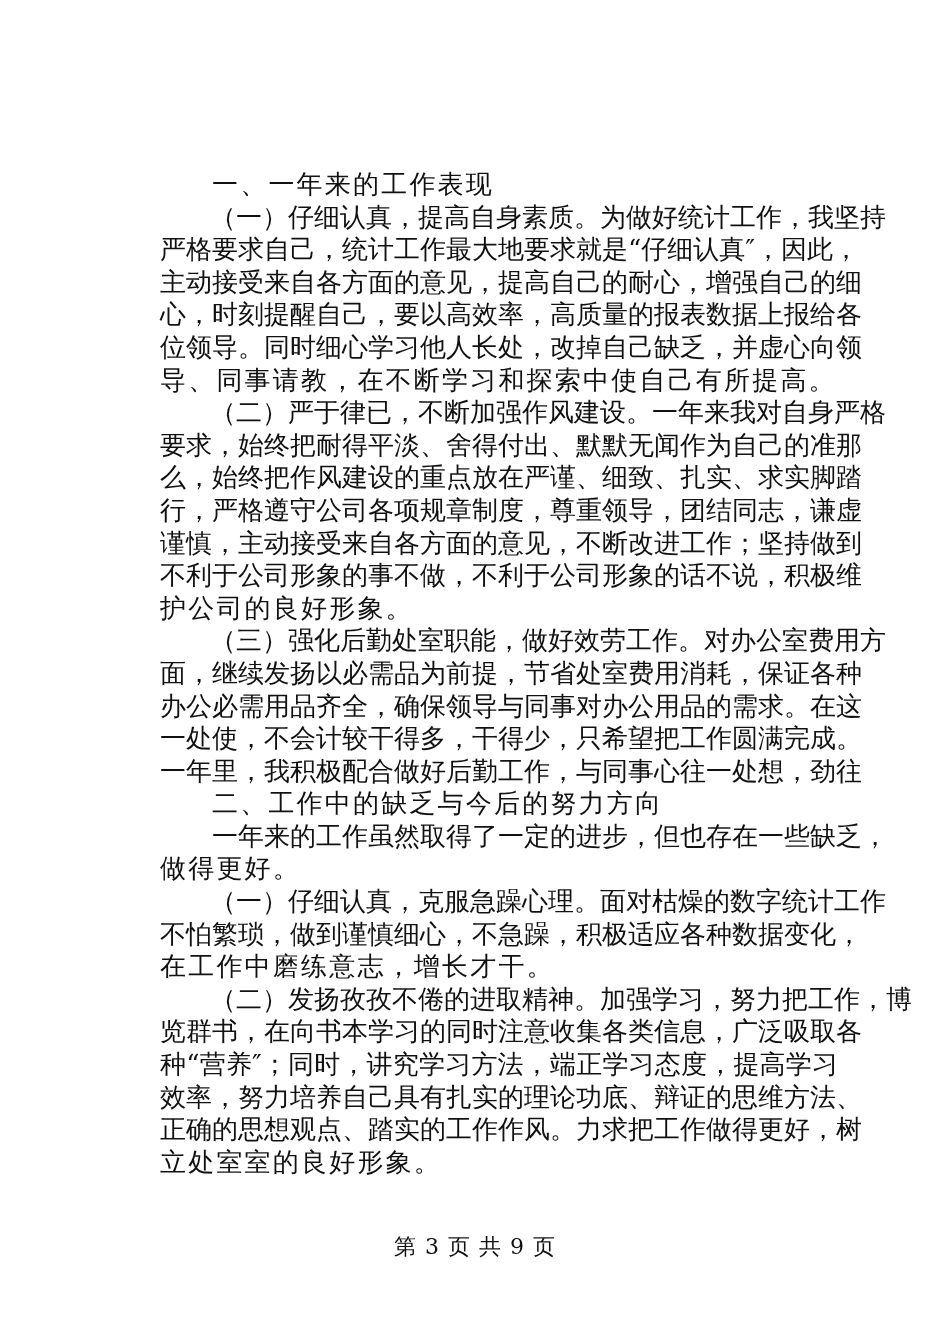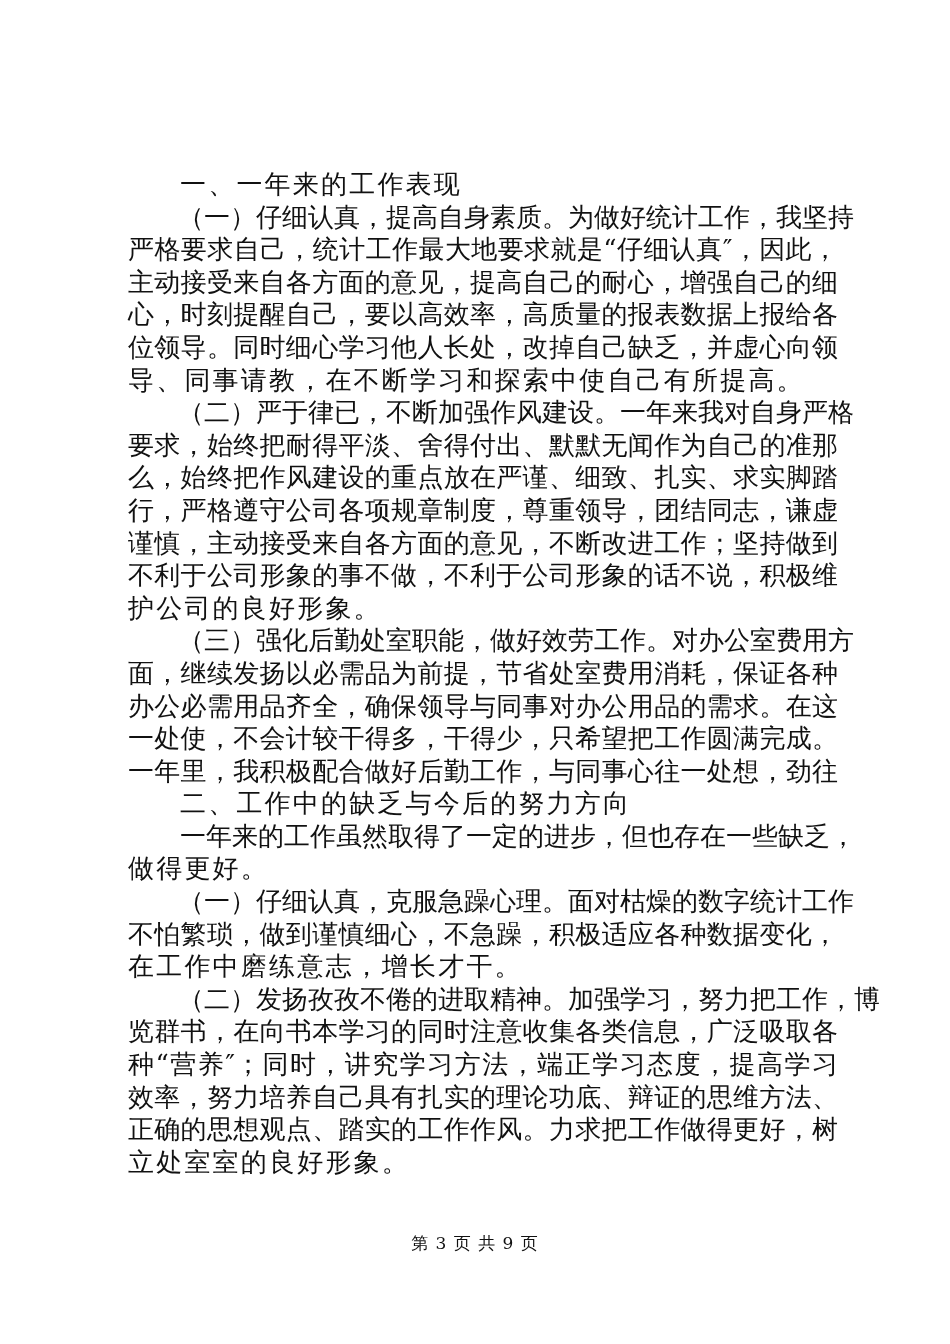--- a/index.html
+++ b/index.html
@@ -29,39 +29,40 @@
       top: 168px;
       width: 710px;
     }
     .line {
       display: block;
       height: 32.6px;
       line-height: 32.6px;
       font-size: 26px;
       white-space: nowrap;
       letter-spacing: 2.2px;
+      margin-left: 32px;
     }
     .line.justify {
       text-align: justify;
       text-align-last: justify;
       letter-spacing: 0;
     }
     .indent-h {
       padding-left: 52px;
     }
     .indent-p {
       padding-left: 50px;
     }
     .footer {
       position: absolute;
       left: 0;
       width: 950px;
       top: 1232px;
       text-align: center;
-      font-size: 17px;
+      font-size: 22px;
       letter-spacing: 1px;
     }
   </style>
 </head>
 <body>
 
 <div class="page">
   <div class="content">
     <div class="line indent-h">一、一年来的工作表现</div>
     <div class="line justify indent-p">（一）仔细认真，提高自身素质。为做好统计工作，我坚持</div>

